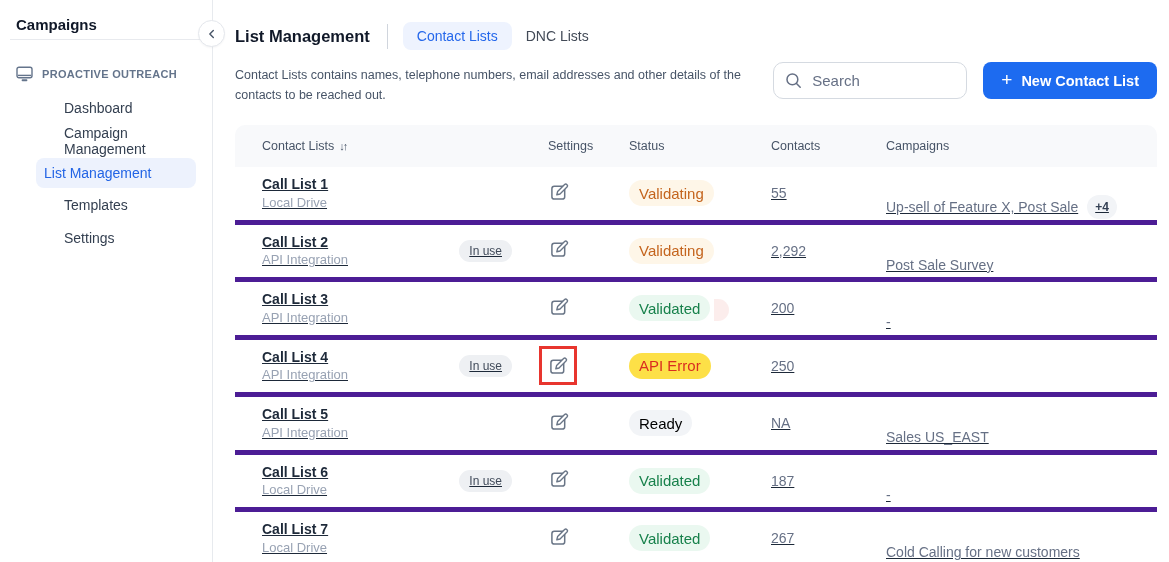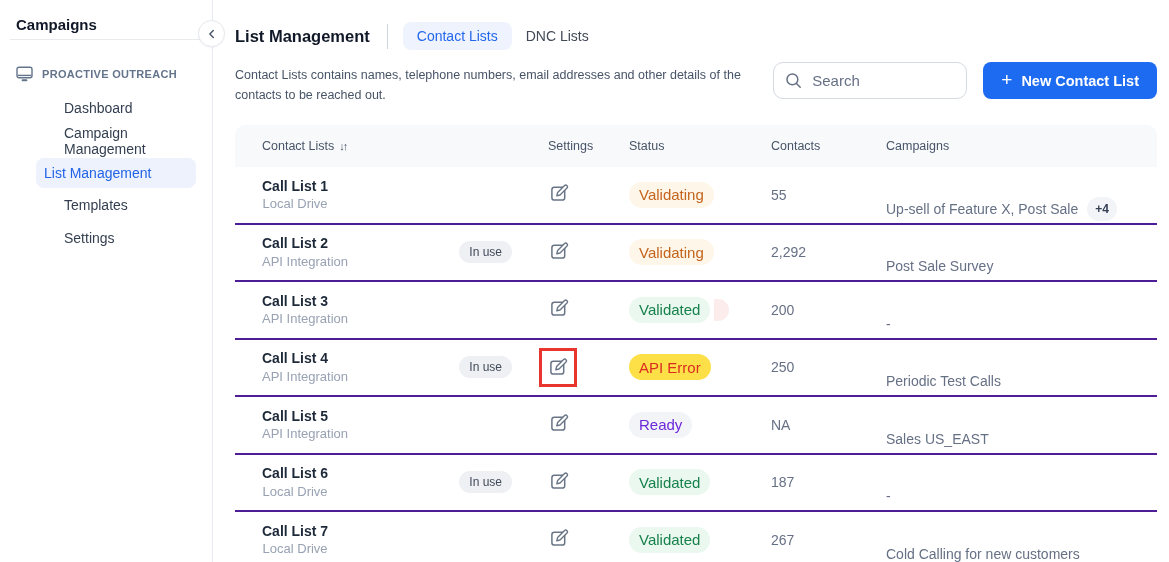--- a/index.html
+++ b/index.html
@@ -50,36 +50,36 @@
   .plus-glyph { font-size:19px; font-weight:400; line-height:1; margin-top:-2px; }
 
   
   .table { margin-top:20px; }
   .tr { display:grid; grid-template-columns:286px 81px 142px 115px 1fr;
     padding:0 20px 0 27px; align-items:center; }
   .thead { background:#F8F9FB; border-radius:10px 10px 0 0; height:42px;
     font-size:12.5px; color:#475467; }
   .th { display:flex; align-items:center; gap:5px; }
   .sort-icon { font-size:11px; color:#475467; letter-spacing:-2px; cursor:pointer; }
-  .row { height:57.5px; border-bottom:2px solid #4c1d95; background:#fff; position:relative; }
+  .row { height:57.5px; border-bottom:5px solid #4c1d95; background:#fff; position:relative;text-decoration:underline; }
   .name-cell { display:flex; align-items:center; }
   .list-name { font-size:14px; font-weight:600; color:#1D2939; line-height:1.35; }
-  .list-source { font-size:13px; color:#98A2B3; line-height:1.35;text-align:center; }
+  .list-source { font-size:13px; color:#98A2B3; line-height:1.35; }
   .inuse-badge { margin-left:auto; margin-right:36px; background:#EEF0F3; color:#414B5A;
     font-size:12px; font-weight:500; padding:4px 10px; border-radius:999px; }
   .icon-btn { width:22px; height:22px; background:none; border:none; cursor:pointer;
     display:inline-flex; align-items:center; justify-content:center; padding:0; }
   .highlight-box { display:inline-flex; align-items:center; justify-content:center;
     width:38px; height:39px; border:3px solid #E8352E; margin-left:-9px; }
   .pill { display:inline-block; font-size:15px; font-weight:500; padding:4.5px 10px;
     border-radius:999px; }
   .pill.warning { background:#FEF6E8; color:#C4641D; }
   .pill.success { background:#EAF8F0; color:#17814B; }
   .pill.danger  { background:#fde047; color:#D92D20; }
-  .pill.neutral { background:#F2F4F7; color:#6d28d9; }
+  .pill.neutral { background:#F2F4F7; color:#000000; }
   .num-cell, .campaigns-text { font-size:14px; color:#667085; }
   .campaigns-cell { display:flex; align-items:center; gap:9px;margin-top:28px; }
   .extra-badge { background:#F2F4F7; color:#344054; font-size:12px; font-weight:600;
     padding:5px 8px; border-radius:999px; }
   .stray-mark { position:absolute; left:479px; top:17px; width:15px; height:22px;
     background:#FBE7E5; border-radius:0 11px 11px 0; opacity:.75; pointer-events:none; }
   svg { display:block; }
 </style>
 </head>
 <body>
@@ -242,23 +242,20 @@
           <button class="icon-btn">
             <svg width="20" height="20" viewBox="0 0 20 20">
                 <rect x="2.9" y="4.3" width="12.8" height="12.8" rx="2.4" fill="none" stroke="#697586" stroke-width="1.5"></rect>
                 <path d="M15.6 2.6a1.7 1.7 0 0 1 2.4 2.4L11 12l-3.2.8L8.6 9.6z" fill="#fff" stroke="#697586" stroke-width="1.4" stroke-linejoin="round"></path>
               </svg>
           </button>
         </span>
       </div>
       <div><span class="pill danger">API Error</span></div>
       <div class="num-cell">250</div>
-      <div class="campaigns-cell">
-          <span class="campaigns-text">Periodic Test Calls</span>
-        </div>
     </div>
 
     <div class="tr row">
       <div class="name-cell">
         <div>
           <div class="list-name">Call List 5</div>
           <div class="list-source">API Integration</div>
         </div>
       </div>
       <div><button class="icon-btn">

